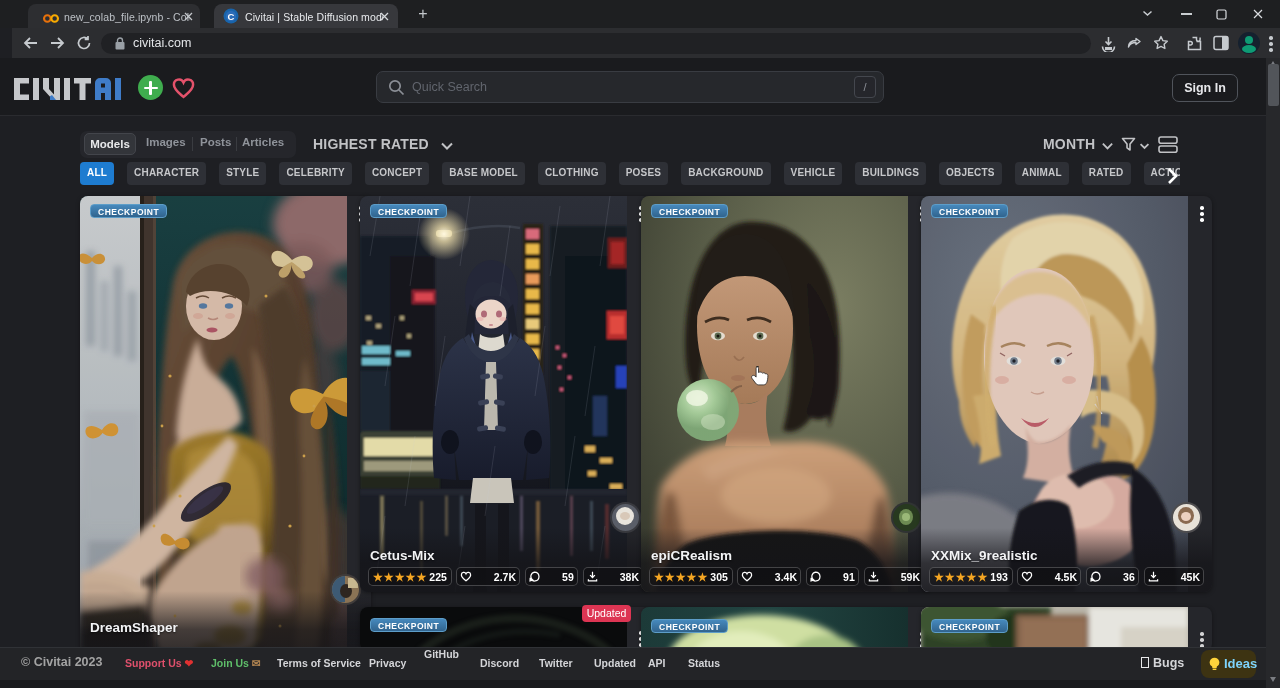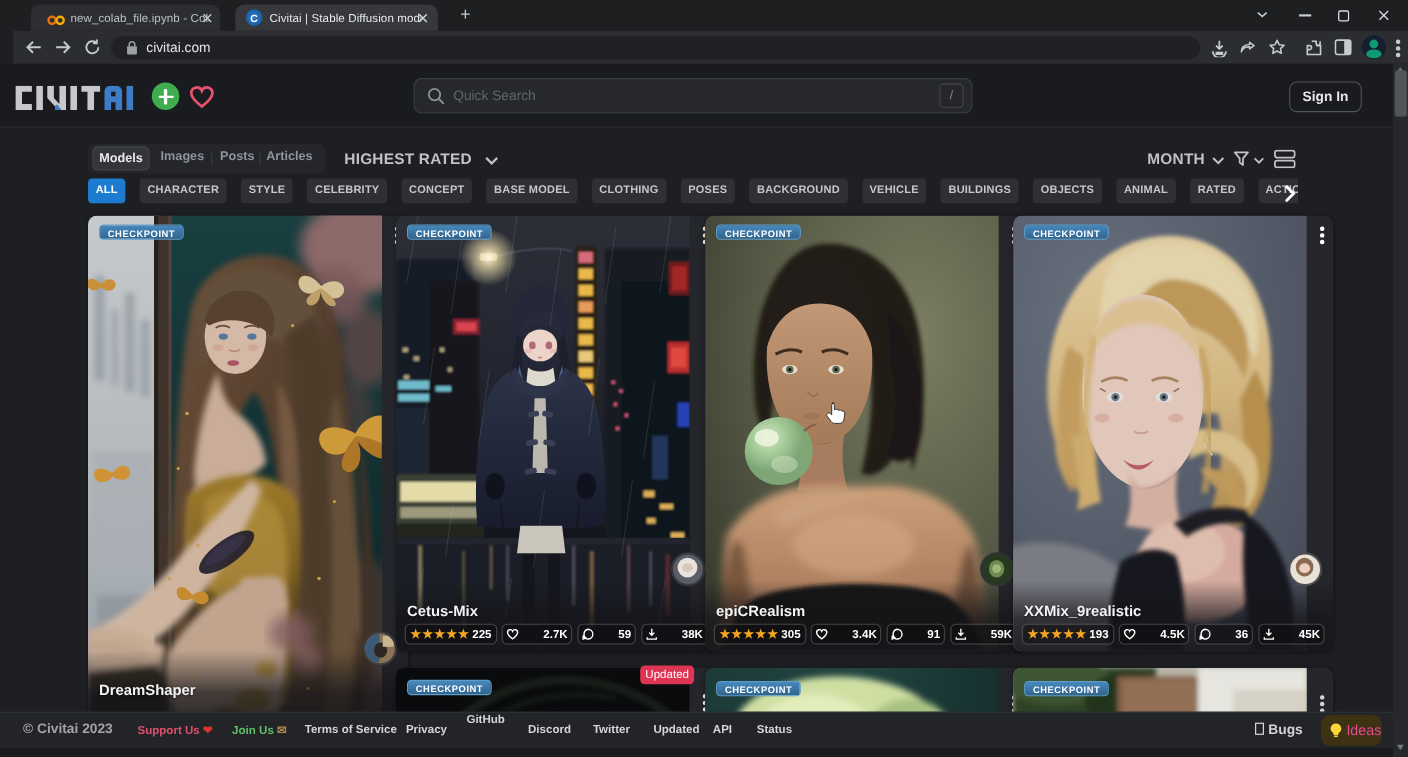--- a/index.html
+++ b/index.html
@@ -884,21 +884,21 @@
     <div class="flink abs" style="left:539px;top:9px">Twitter</div>
     <div class="flink abs" style="left:594px;top:9px">Updated</div>
     <div class="flink abs" style="left:648px;top:9px">API</div>
     <div class="flink abs" style="left:688px;top:9px">Status</div>
     <div class="flink abs" style="left:1141px;top:8px;font-size:12.5px"><span style="display:inline-block;width:8px;height:11px;border:1.5px solid #e8e9eb;vertical-align:-1px;margin-right:4px"></span>Bugs</div>
     <div class="abs" style="left:1201px;top:2px;width:55px;height:28px;background:#3d3312;border-radius:8px">
       <svg class="abs" style="left:8px;top:7px" width="11" height="14" viewBox="0 0 13 16">
           <path d="M6.5 0.5 a5.6 5.6 0 0 1 2.8 10.5 l-.3 2 h-5 l-.3 -2 A5.6 5.6 0 0 1 6.5 0.5 Z" fill="#ffd43b"></path>
           <rect x="4.2" y="13.6" width="4.6" height="1.6" rx="0.8" fill="#ffd43b"></rect>
         </svg>
-      <span class="abs" style="left:23px;top:6px;color:#ec4899;font-size:13px;font-weight:normal">Ideas</span>
+      <span class="abs" style="left:23px;top:6px;color:#7dd3fc;font-size:13px;font-weight:bold">Ideas</span>
     </div>
   </div>
   <div class="abs" style="left:0;top:622px;width:1280px;height:8px;background:#1a1b1e;z-index:55"></div>
   <div id="sbar">
     <div style="position:absolute;left:4px;top:3px;width:0;height:0;border-left:3.5px solid transparent;border-right:3.5px solid transparent;border-bottom:5px solid #7a7d82"></div>
     <div id="sthumb"></div>
     <div style="position:absolute;left:4px;top:619px;width:0;height:0;border-left:3.5px solid transparent;border-right:3.5px solid transparent;border-top:5px solid #7a7d82"></div>
   </div>
 </div>
 

